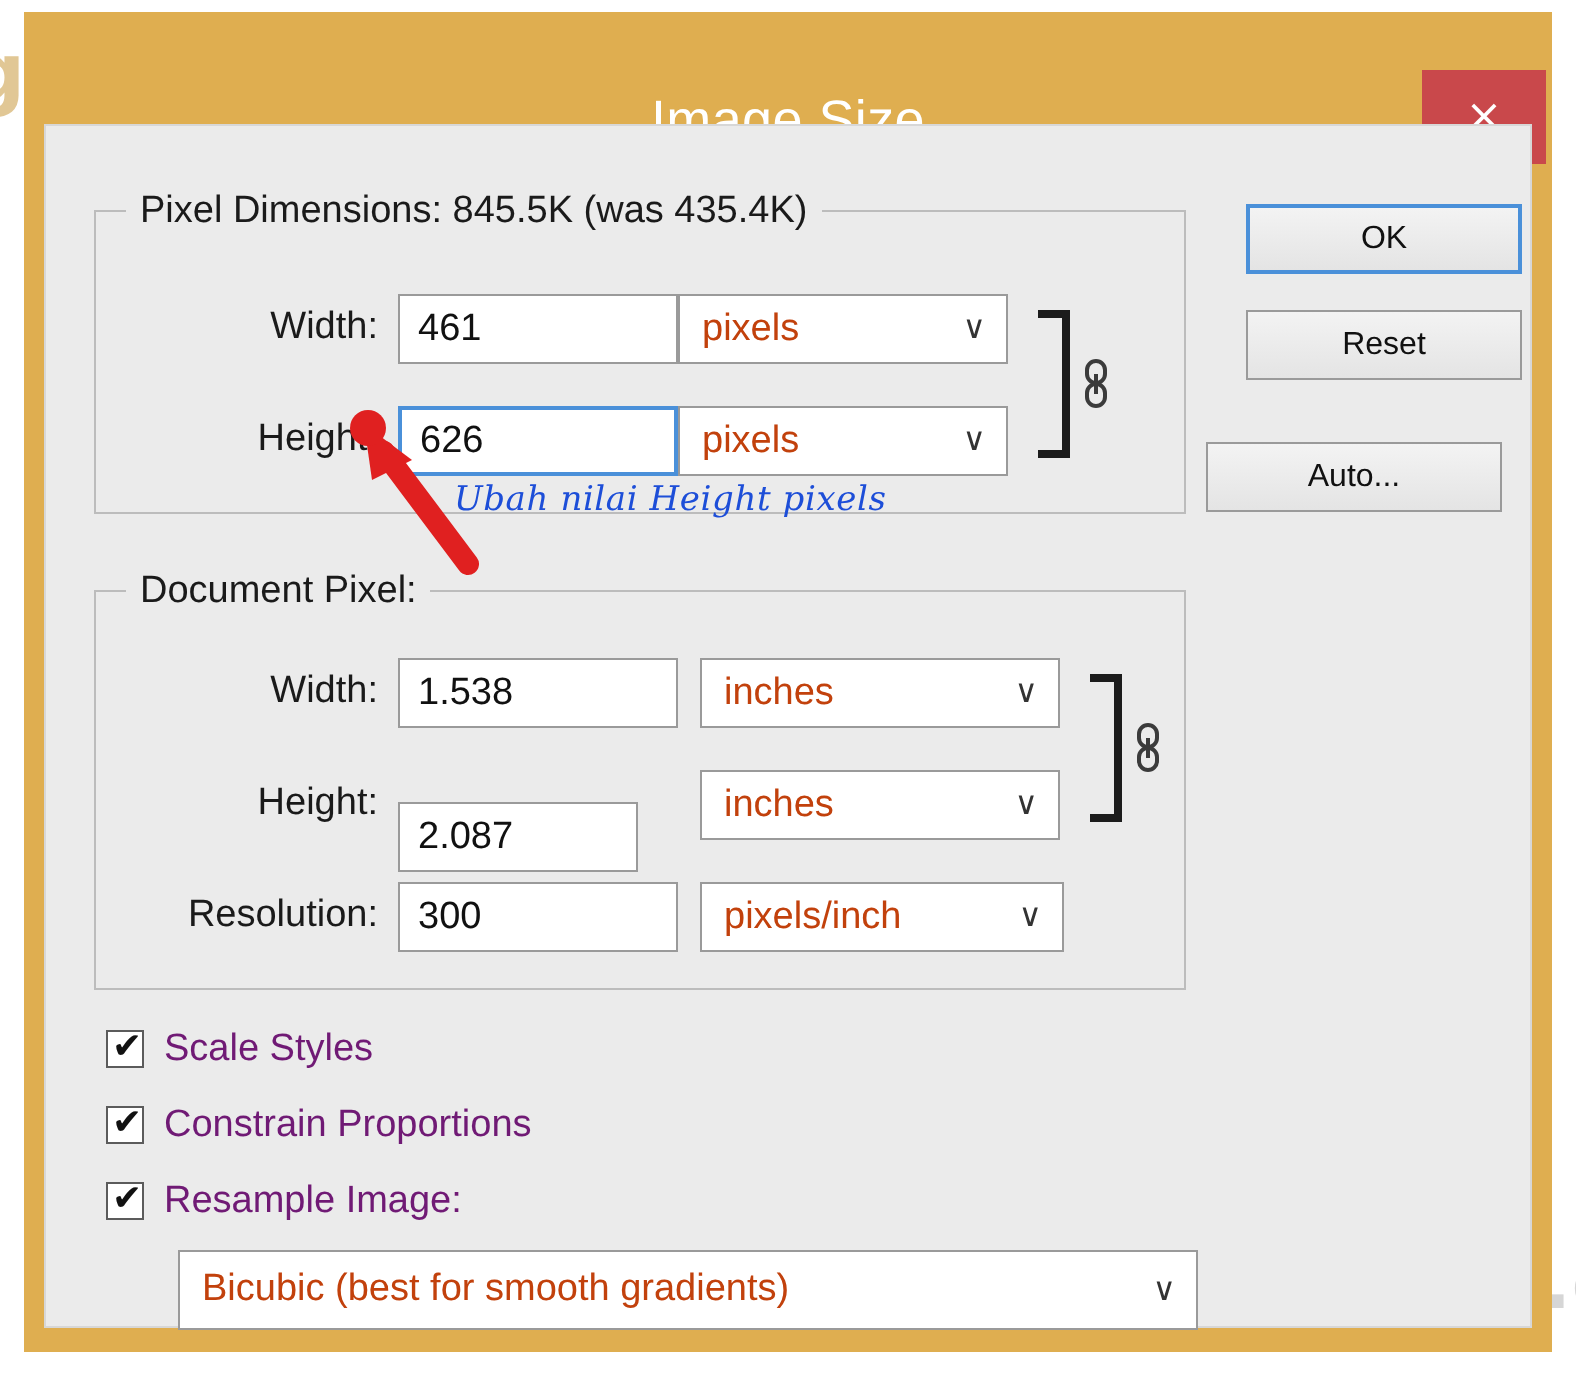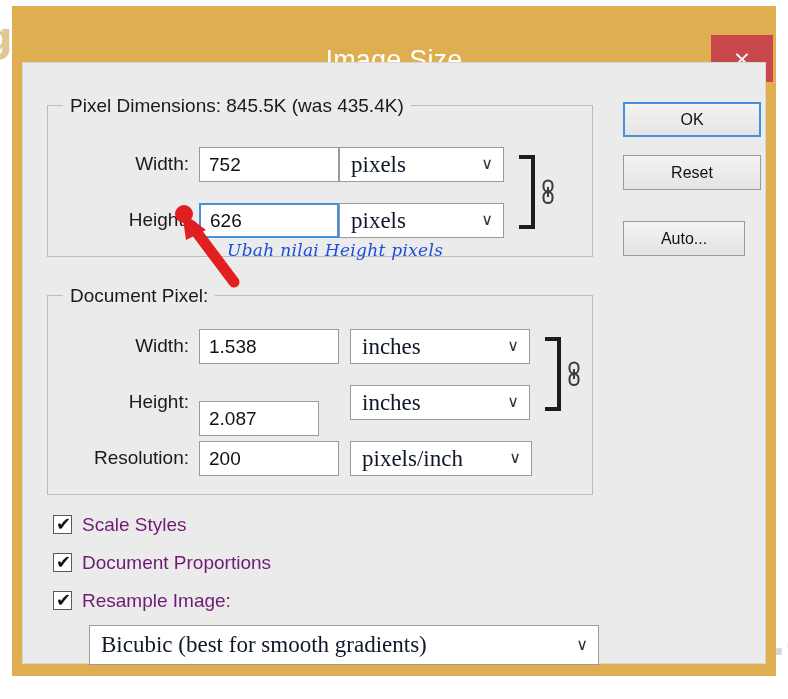--- a/index.html
+++ b/index.html
@@ -134,24 +134,23 @@
     background: #ffffff;
     border: 1px solid #9a9a9a;
     height: 35px;
   }
   .combo-label {
     position: absolute;
     left: 11px;
     top: 0;
     height: 35px;
     line-height: 33px;
-    font-size: 23px;
-    color: #0f172a;
-    white-space: nowrap;
-    font-family: Liberation Serif, serif;
+    font-size: 19px;
+    color: #c2410c;
+    white-space: nowrap;
   }
   .combo-arrow {
     position: absolute;
     right: 10px;
     top: 0;
     height: 35px;
     line-height: 31px;
     font-size: 16px;
     color: #333333;
     font-family: "DejaVu Sans", sans-serif;
@@ -257,21 +256,21 @@
     <div class="title-text">Image Size</div>
     <div class="close-btn">×</div>
   </div>
 
   <div class="dialog-body">
 
     <div class="groupbox" style="left:24px; top:42px; width:546px; height:152px;"></div>
     <div class="group-legend" style="left:40px; top:32px;">Pixel Dimensions:  845.5K (was 435.4K)</div>
 
     <div class="row-label" style="left:46px; top:90px; width:120px;">Width:</div>
-    <div class="text-field" style="left:176px; top:84px; width:140px;">752</div>
+    <div class="text-field" style="left:176px; top:84px; width:140px;">461</div>
     <div class="combo" style="left:316px; top:84px; width:165px;">
       <span class="combo-label">pixels</span>
       <span class="combo-arrow">∨</span>
     </div>
 
     <div class="row-label" style="left:46px; top:146px; width:120px;">Height:</div>
     <div class="text-field focused" style="left:176px; top:140px; width:140px;">626</div>
     <div class="combo" style="left:316px; top:140px; width:165px;">
       <span class="combo-label">pixels</span>
       <span class="combo-arrow">∨</span>
@@ -295,21 +294,21 @@
     </div>
 
     <div class="row-label" style="left:26px; top:328px; width:140px;">Height:</div>
     <div class="text-field" style="left:176px; top:338px; width:120px;">2.087</div>
     <div class="combo" style="left:327px; top:322px; width:180px;">
       <span class="combo-label">inches</span>
       <span class="combo-arrow">∨</span>
     </div>
 
     <div class="row-label" style="left:16px; top:384px; width:150px;">Resolution:</div>
-    <div class="text-field" style="left:176px; top:378px; width:140px;">200</div>
+    <div class="text-field" style="left:176px; top:378px; width:140px;">300</div>
     <div class="combo" style="left:327px; top:378px; width:182px;">
       <span class="combo-label">pixels/inch</span>
       <span class="combo-arrow">∨</span>
     </div>
 
     <div class="bracket" style="left:522px; top:274px; height:74px;"></div>
     <svg class="chain" style="left:544px; top:298px;" viewBox="0 0 14 26">
       <rect x="2.5" y="1.5" width="9" height="11" rx="4.5" fill="none" stroke="#3b3b3b" stroke-width="2"></rect>
       <rect x="2.5" y="13" width="9" height="11" rx="4.5" fill="none" stroke="#3b3b3b" stroke-width="2"></rect>
       <rect x="6" y="8" width="2" height="10" fill="#3b3b3b"></rect>
@@ -319,38 +318,38 @@
       <span class="checkbox">
         <span class="tick">✔</span>
       </span>
       <span class="cb-label">Scale Styles</span>
     </div>
 
     <div class="checkrow" style="left:30px; top:488px;">
       <span class="checkbox">
         <span class="tick">✔</span>
       </span>
-      <span class="cb-label">Document Proportions</span>
+      <span class="cb-label">Constrain Proportions</span>
     </div>
 
     <div class="checkrow" style="left:30px; top:526px;">
       <span class="checkbox">
         <span class="tick">✔</span>
       </span>
       <span class="cb-label">Resample Image:</span>
     </div>
 
     <div class="combo" style="left:66px; top:562px; width:510px; height:40px;">
       <span class="combo-label" style="height:40px; line-height:38px;">Bicubic (best for smooth gradients)</span>
       <span class="combo-arrow" style="height:40px; line-height:37px;">∨</span>
     </div>
 
     <div class="btn focused" style="left:600px; top:39px; width:138px;">OK</div>
     <div class="btn" style="left:600px; top:92px; width:138px;">Reset</div>
-    <div class="btn" style="left:600px; top:158px; width:122px;">Auto...</div>
+    <div class="btn" style="left:580px; top:158px; width:148px;">Auto...</div>
 
   </div>
 </div>
 
 <svg class="annotation-arrow" viewBox="0 0 110 95">
   <line x1="74" y1="82" x2="32" y2="26" stroke="#e02020" stroke-width="11" stroke-linecap="round"></line>
   <polygon points="22,12 46,30 26,40" fill="#e02020"></polygon>
   <circle cx="24" cy="14" r="9" fill="#e02020"></circle>
 </svg>
 <div class="annotation-text">Ubah nilai Height pixels</div>

